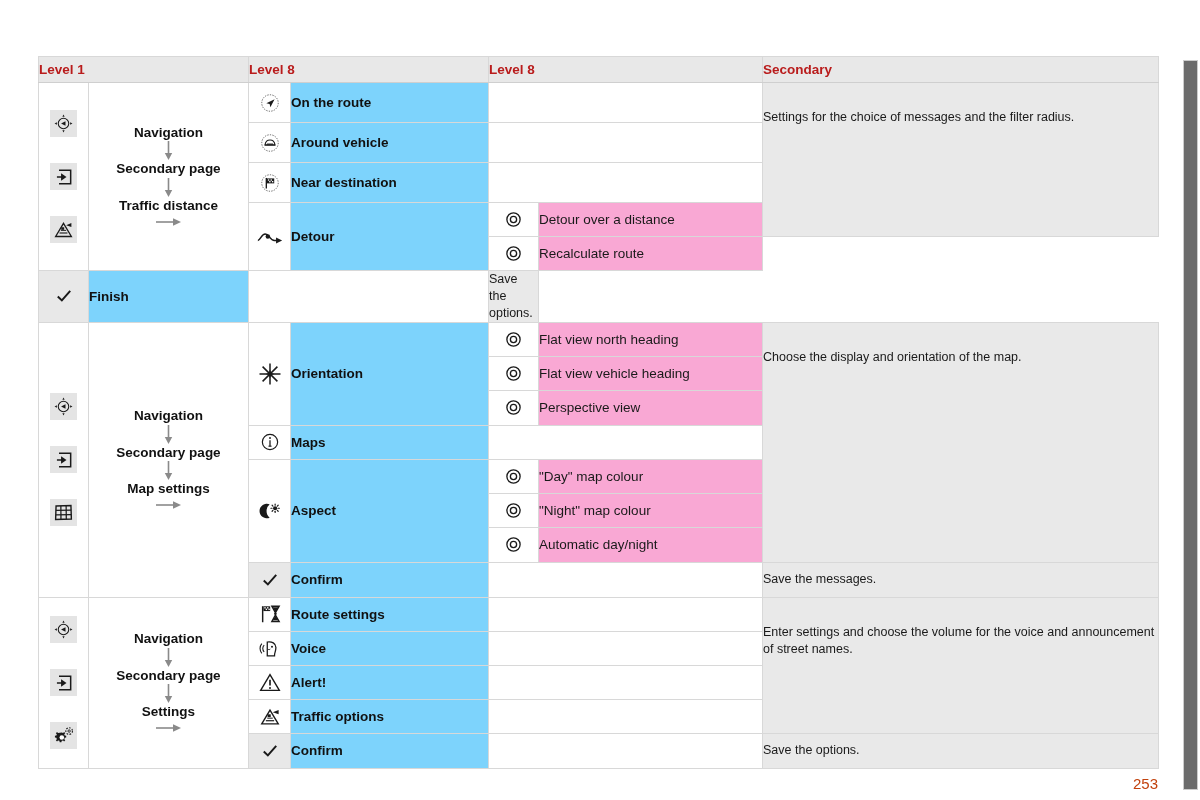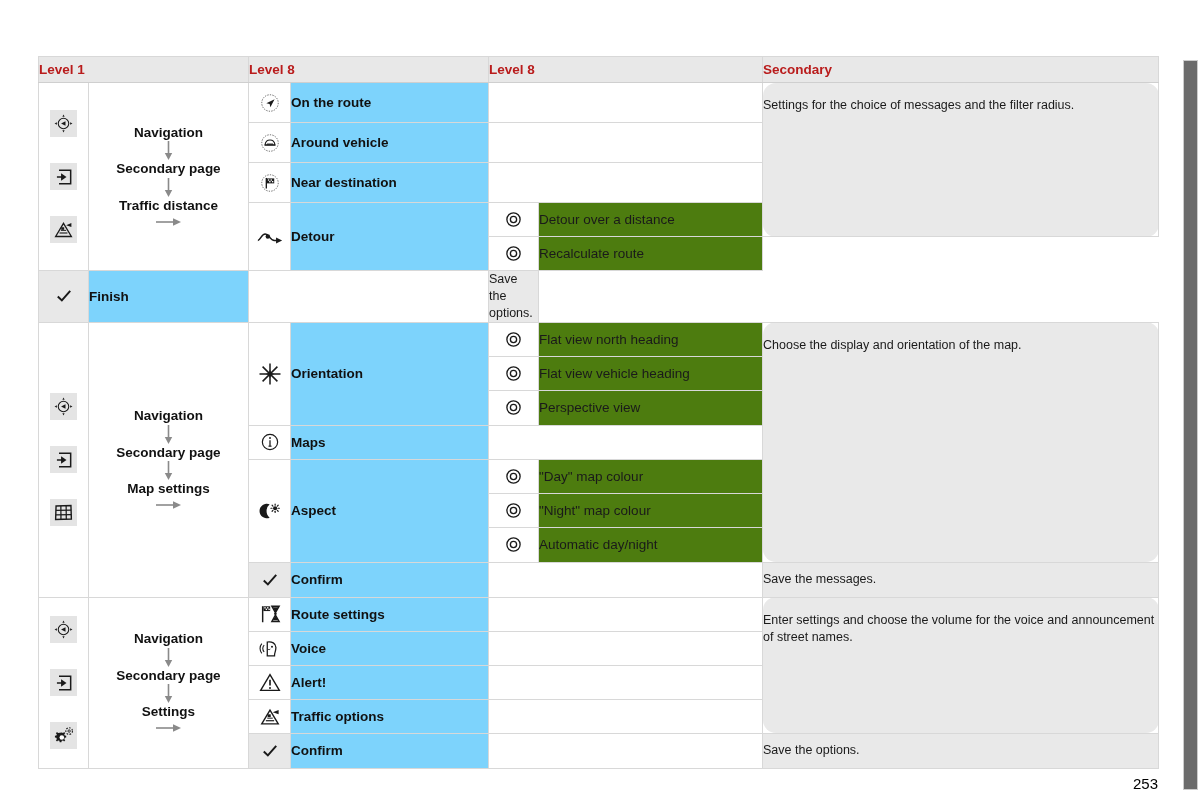--- a/index.html
+++ b/index.html
@@ -102,44 +102,44 @@
   td.l2ico svg { display:block; margin: 0 auto; }
   td.l2txt {
     background: #7dd3fc;
     font-size: 13.5px; font-weight: bold; color: #111;
     padding-left: 14px;
   }
 
   
   td.l3ico { background:#fff; text-align:center; }
   td.l3txt {
-    background:#4d7c0f;
+    background:#f9a8d4;
     font-size: 13.5px; font-weight: normal; color: #1a1a1a;
     padding-left: 10px;
   }
   td.l3empty { background:#fff; }
 
   
   td.comment {
     background: #e9e9e9;
     font-size: 12.5px; color: #1a1a1a;
     padding: 0 12px;
     line-height: 1.35;
     vertical-align: middle;
   }
-  td.comment.top { vertical-align: top; padding-top: 14px; border-radius: 13px; }
+  td.comment.top { vertical-align: top; padding-top: 26px; }
 
   .dot svg { display:block; margin:0 auto; }
 
   
   .pageno {
     position: absolute;
     right: 42px; bottom: 8px;
     font-size: 15px;
-    color: #000000;
+    color: #c2410c;
   }
 
   
   .scrollbar {
     position: absolute;
     right: 0; top: 0;
     width: 18px; height: 800px;
     background: #ffffff;
   }
   .scrollthumb {

